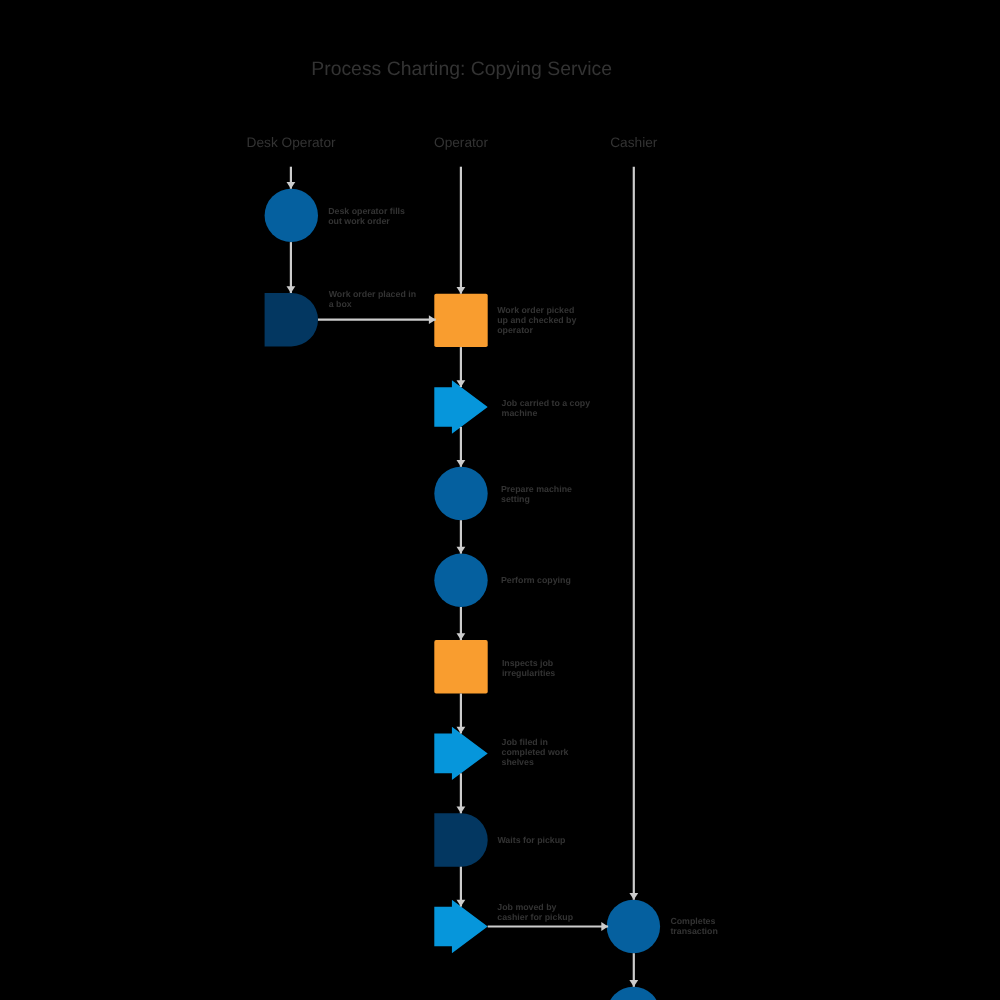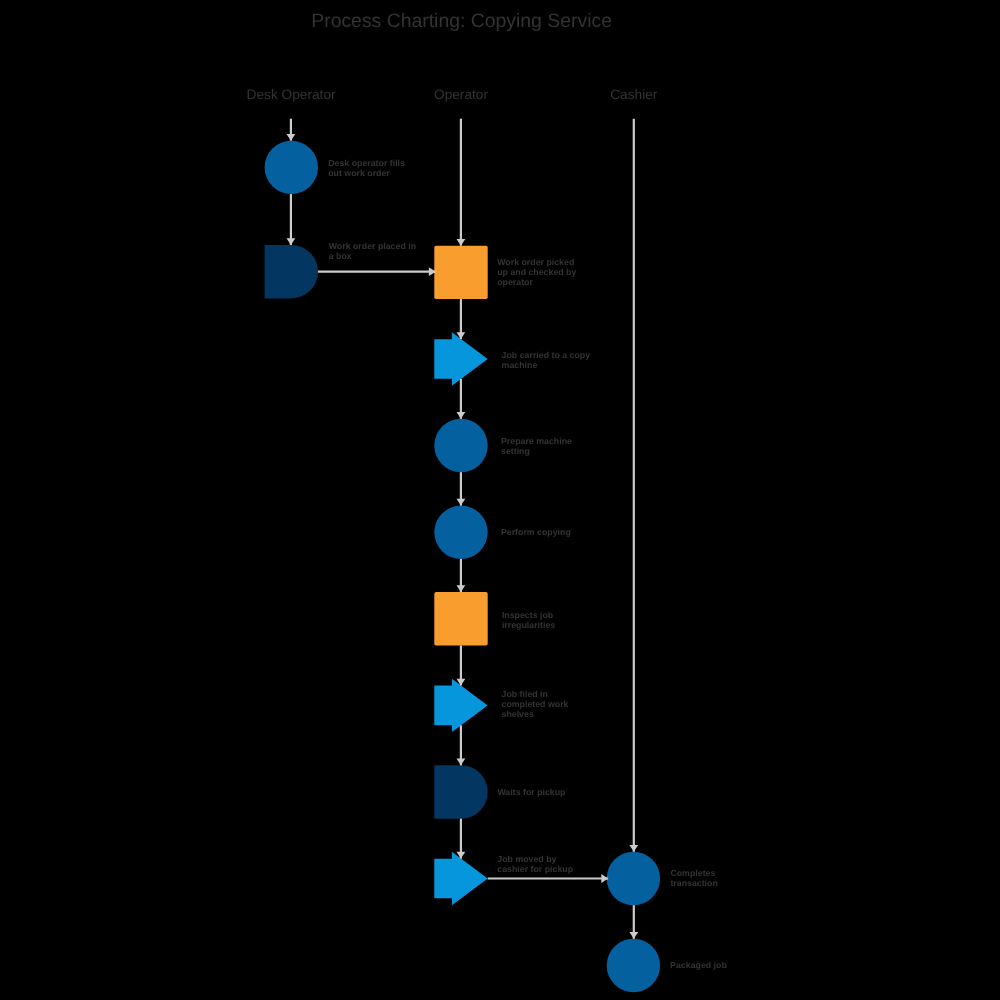--- a/index.html
+++ b/index.html
@@ -7,21 +7,21 @@
     width: 1000px; height: 1000px;
     background: #000000;
     overflow: hidden;
   }
   body {
     font-family: "Liberation Sans", sans-serif;
     -webkit-font-smoothing: antialiased;
     text-rendering: geometricPrecision;
   }
   text { -webkit-font-smoothing: antialiased; text-rendering: geometricPrecision; }
-  #stage { position: relative; width: 1000px; height: 912px; }
+  #stage { position: relative; width: 1000px; height: 912px; margin-top: 48px; }
   svg#chart { position: absolute; left: 0; top: 0; width: 1000px; height: 1000px; display: block; }
   .title-text {
     font-family: "Liberation Sans", sans-serif;
     font-size: 19.4px; fill: #333333; font-weight: 400;
   }
   .lane-title {
     font-family: "Liberation Sans", sans-serif;
     font-size: 13.7px; fill: #333333; font-weight: 400;
   }
   .node-label {

